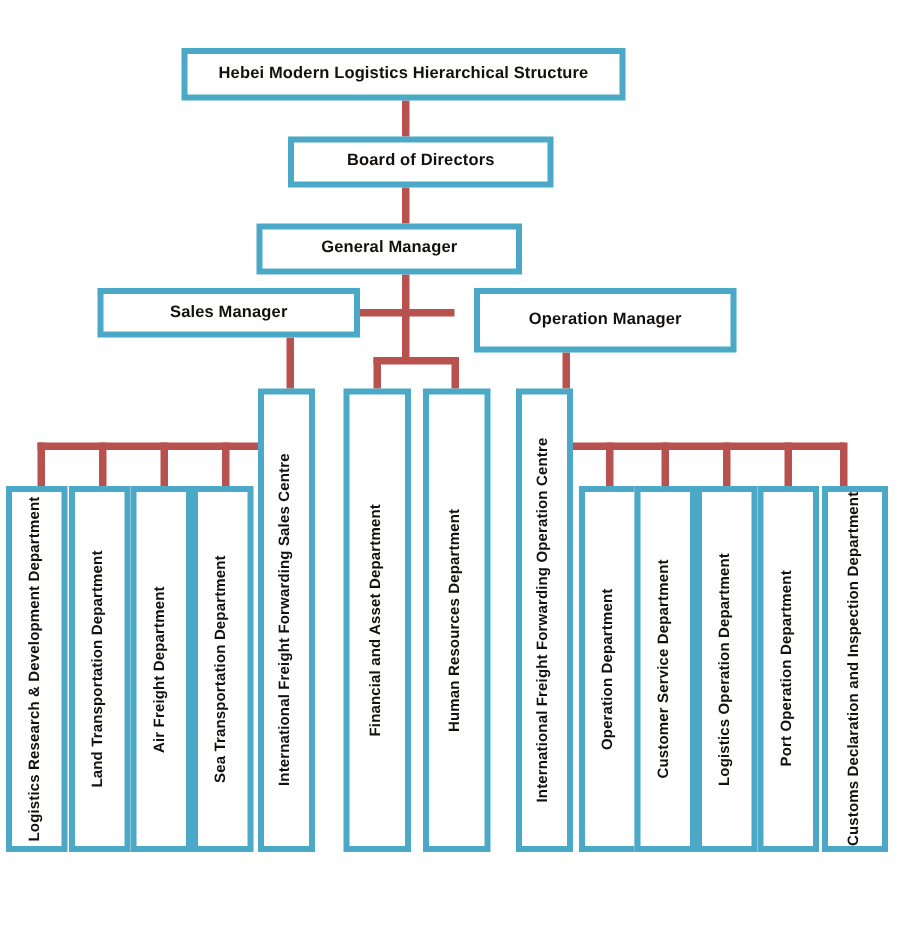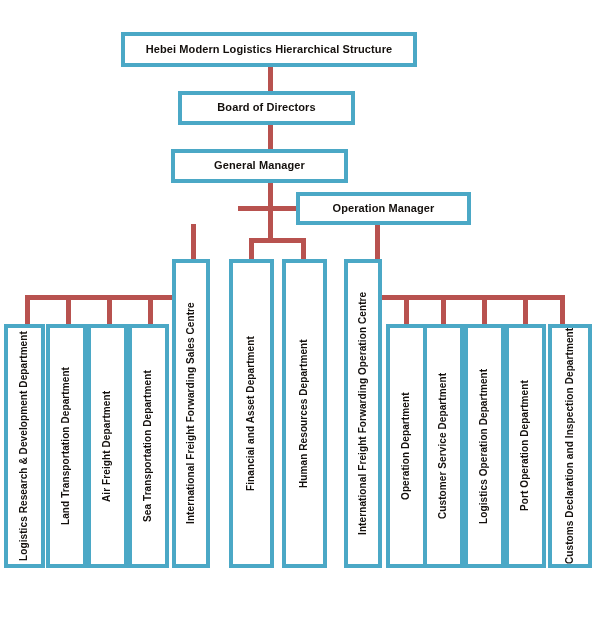--- a/index.html
+++ b/index.html
@@ -92,30 +92,33 @@
   <div class="conn" style="left:404px; top:295px; width:5px; height:30px;"></div>
   <div class="conn" style="left:441px; top:295px; width:5px; height:30px;"></div>
   <div class="conn" style="left:482px; top:295px; width:5px; height:30px;"></div>
   <div class="conn" style="left:523px; top:295px; width:5px; height:30px;"></div>
   <div class="conn" style="left:560px; top:295px; width:5px; height:30px;"></div>
 
   <div class="node horiz" style="left:121px; top:32px; width:296px; height:35px;">
     <span class="label">Hebei  Modern Logistics Hierarchical Structure</span>
   </div>
 
-  <div class="node horiz" style="left:178px; top:91px; width:177px; height:34px;">
+  <div class="node horiz" style="left:192px; top:91px; width:177px; height:34px;">
     <span class="label">Board of Directors</span>
   </div>
 
   <div class="node horiz" style="left:171px; top:149px; width:177px; height:34px;">
     <span class="label">General Manager</span>
   </div>
 
+  <div class="node horiz" style="left:65px; top:192px; width:175px; height:33px;">
+    <span class="label">Sales Manager</span>
+  </div>
 
-  <div class="node horiz" style="left:296px; top:192px; width:175px; height:33px;">
+  <div class="node horiz" style="left:316px; top:192px; width:175px; height:43px;">
     <span class="label">Operation Manager</span>
   </div>
 
   <div class="node vert" style="left:4px; top:324px; width:41px; height:244px;">
     <span class="label">Logistics Research &amp; Development Department</span>
   </div>
 
   <div class="node vert" style="left:46px; top:324px; width:41px; height:244px;">
     <span class="label">Land Transportation Department</span>
   </div>

